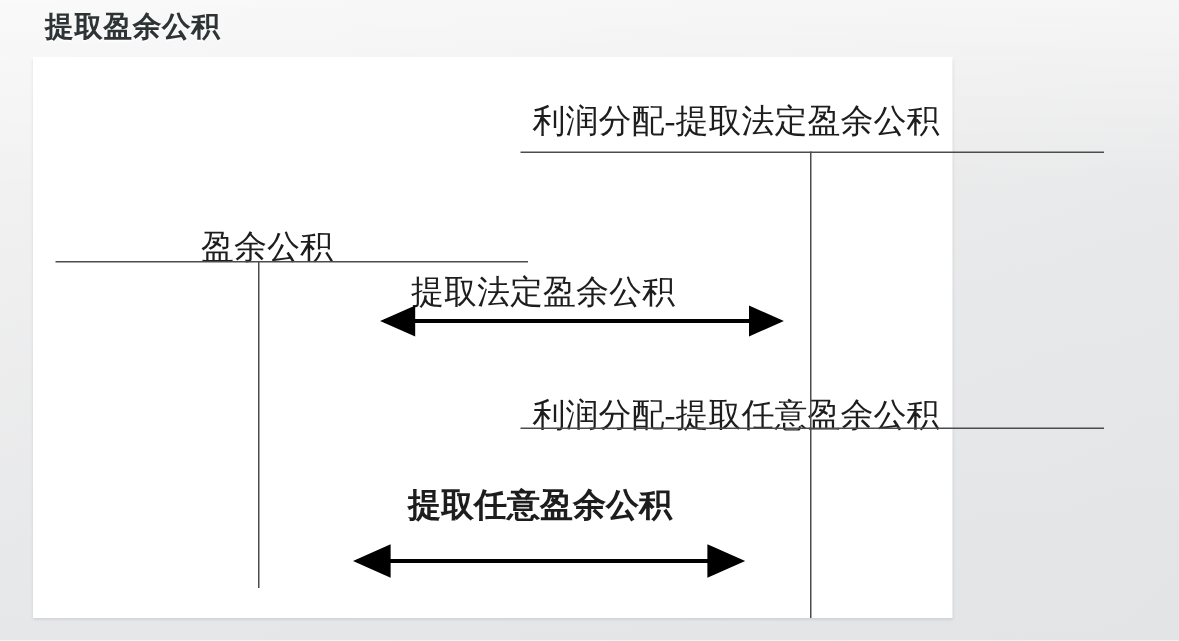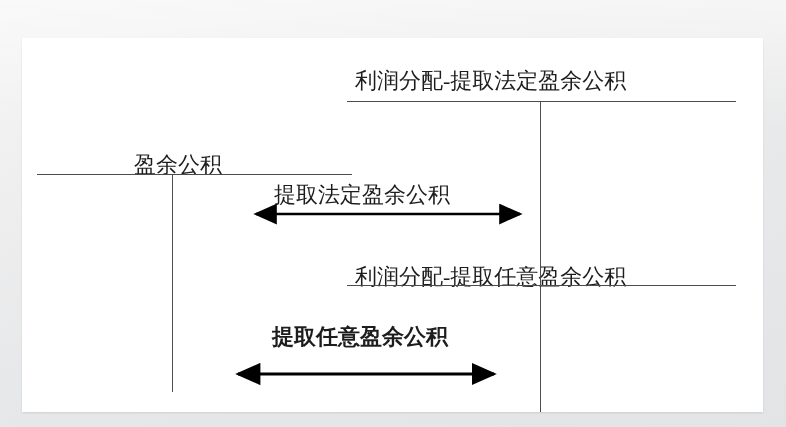--- a/index.html
+++ b/index.html
@@ -42,21 +42,21 @@
     letter-spacing: 0.5px;
     white-space: nowrap;
     text-shadow: 0 1px 0 rgba(255,255,255,0.7);
   }
 
   
   #canvas {
     position: absolute;
     left: 22px;
     top: 38px;
-    width: 741px;
+    width: 613px;
     height: 374px;
     background: #ffffff;
     box-shadow: 0 1px 2px rgba(0,0,0,0.10);
   }
 
   
   .hline {
     position: absolute;
     height: 0;
     border-top: 1.4px solid #4c4c4c;
@@ -85,20 +85,21 @@
   }
   .arrow-svg {
     position: absolute;
   }
 </style>
 </head>
 <body>
 
 <div id="slide">
 
+  <div id="slide-title">提取盈余公积</div>
 
   <div id="canvas">
 
     <div>
       <div class="acct-label" style="left:333px; top:32px;">利润分配-提取法定盈余公积</div>
       <div class="hline" style="left:325px; top:63px; width:389px;"></div>
     </div>
 
     <div>
       <div class="acct-label" style="left:112px; top:116px;">盈余公积</div>

